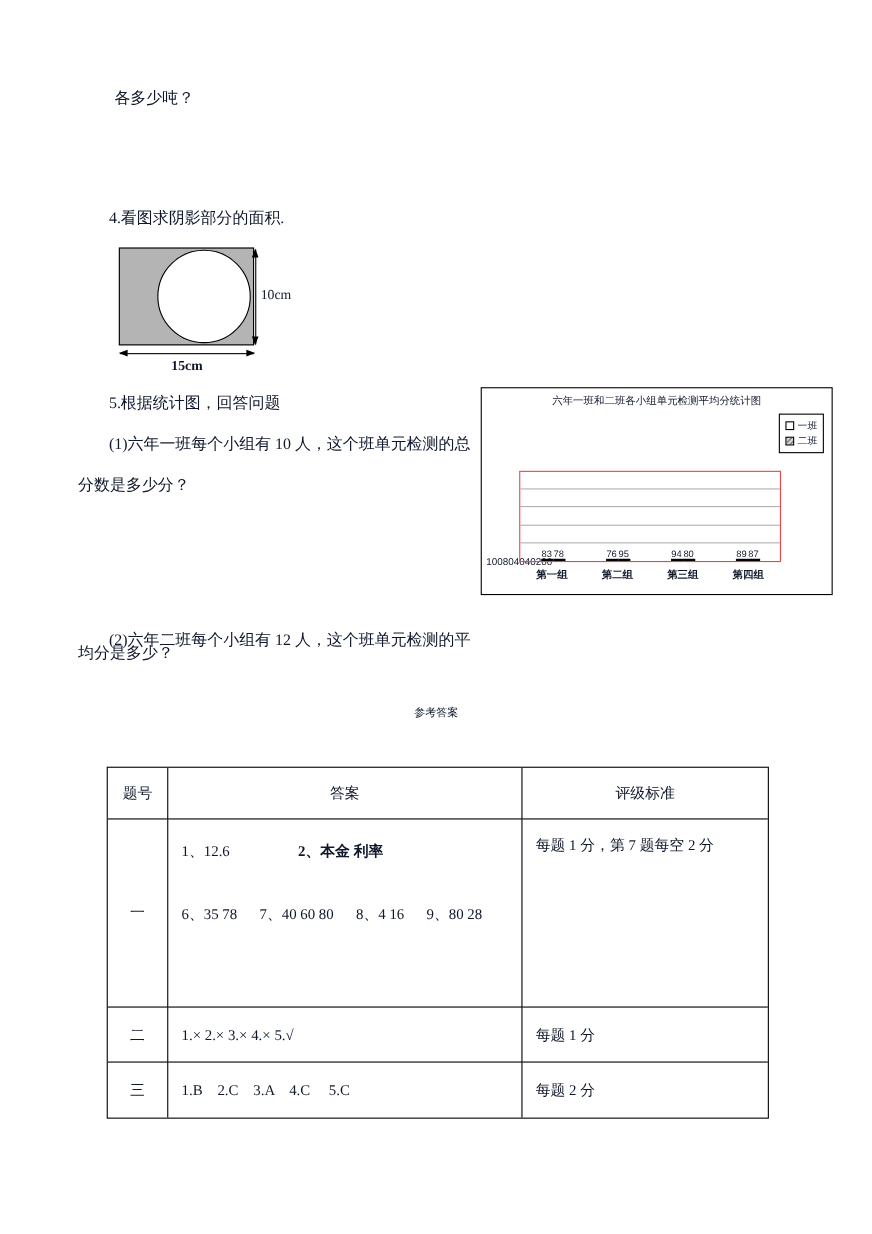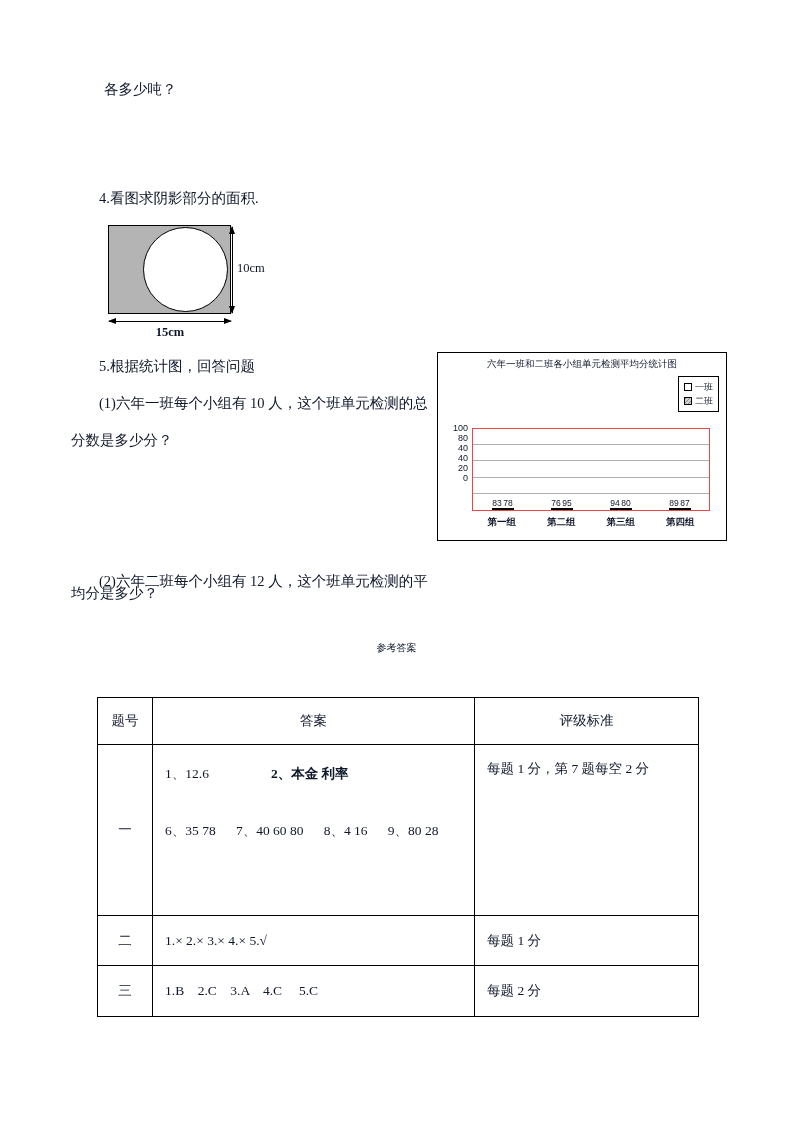--- a/index.html
+++ b/index.html
@@ -42,37 +42,37 @@
     border-right:8px solid #000;}
   .dim-h::after{content:"";position:absolute;right:-1px;top:-4px;
     border-top:3.5px solid transparent;border-bottom:3.5px solid transparent;
     border-left:8px solid #000;}
   #lbl-10{position:absolute;left:237px;top:261px;font-size:12.5px;}
   #lbl-15{position:absolute;left:108px;top:325px;width:124px;text-align:center;
     font-size:12.5px;font-weight:bold;}
 
   
   #chart{
-    position:absolute;left:437px;top:352px;width:290px;height:189px;
+    position:absolute;left:437px;top:352px;width:320px;height:189px;
     border:1px solid #000;background:#fff;box-sizing:border-box;
     font-family:"Liberation Sans","DejaVu Sans",sans-serif;
   }
   .chart-title{position:absolute;top:5px;left:0;width:100%;text-align:center;
     font-size:9.5px;white-space:nowrap;}
   .legend{
     position:absolute;right:7px;top:23px;border:1px solid #000;background:#fff;
     padding:3px 5px;font-size:9px;line-height:14px;z-index:3;
   }
   .lg-row{display:flex;align-items:center;gap:3px;white-space:nowrap;}
   .sw{display:inline-block;width:8px;height:8px;border:1px solid #000;box-sizing:border-box;}
   .sw0{background:#fff;}
   .sw1{background:repeating-linear-gradient(135deg,#8a8a8a 0 1px,#d2d2d2 1px 3px);}
   .yticks{
     position:absolute;left:4px;top:70px;height:93px;width:26px;
-    display:flex;flex-direction:column;
+    display:flex;flex-direction:row;
     align-items:flex-end;font-size:9px;
   }
   .plot{
     position:absolute;left:34px;top:75px;width:238px;height:83px;
     border:1px solid #ef4444;box-sizing:border-box;
   }
   .grid{position:absolute;left:0;width:100%;height:0;border-top:1px solid #b0b0b0;}
   .bars{position:absolute;left:0;top:0;width:100%;height:100%;
     display:flex;justify-content:space-around;align-items:flex-end;}
   .bgroup{display:flex;align-items:flex-end;}

